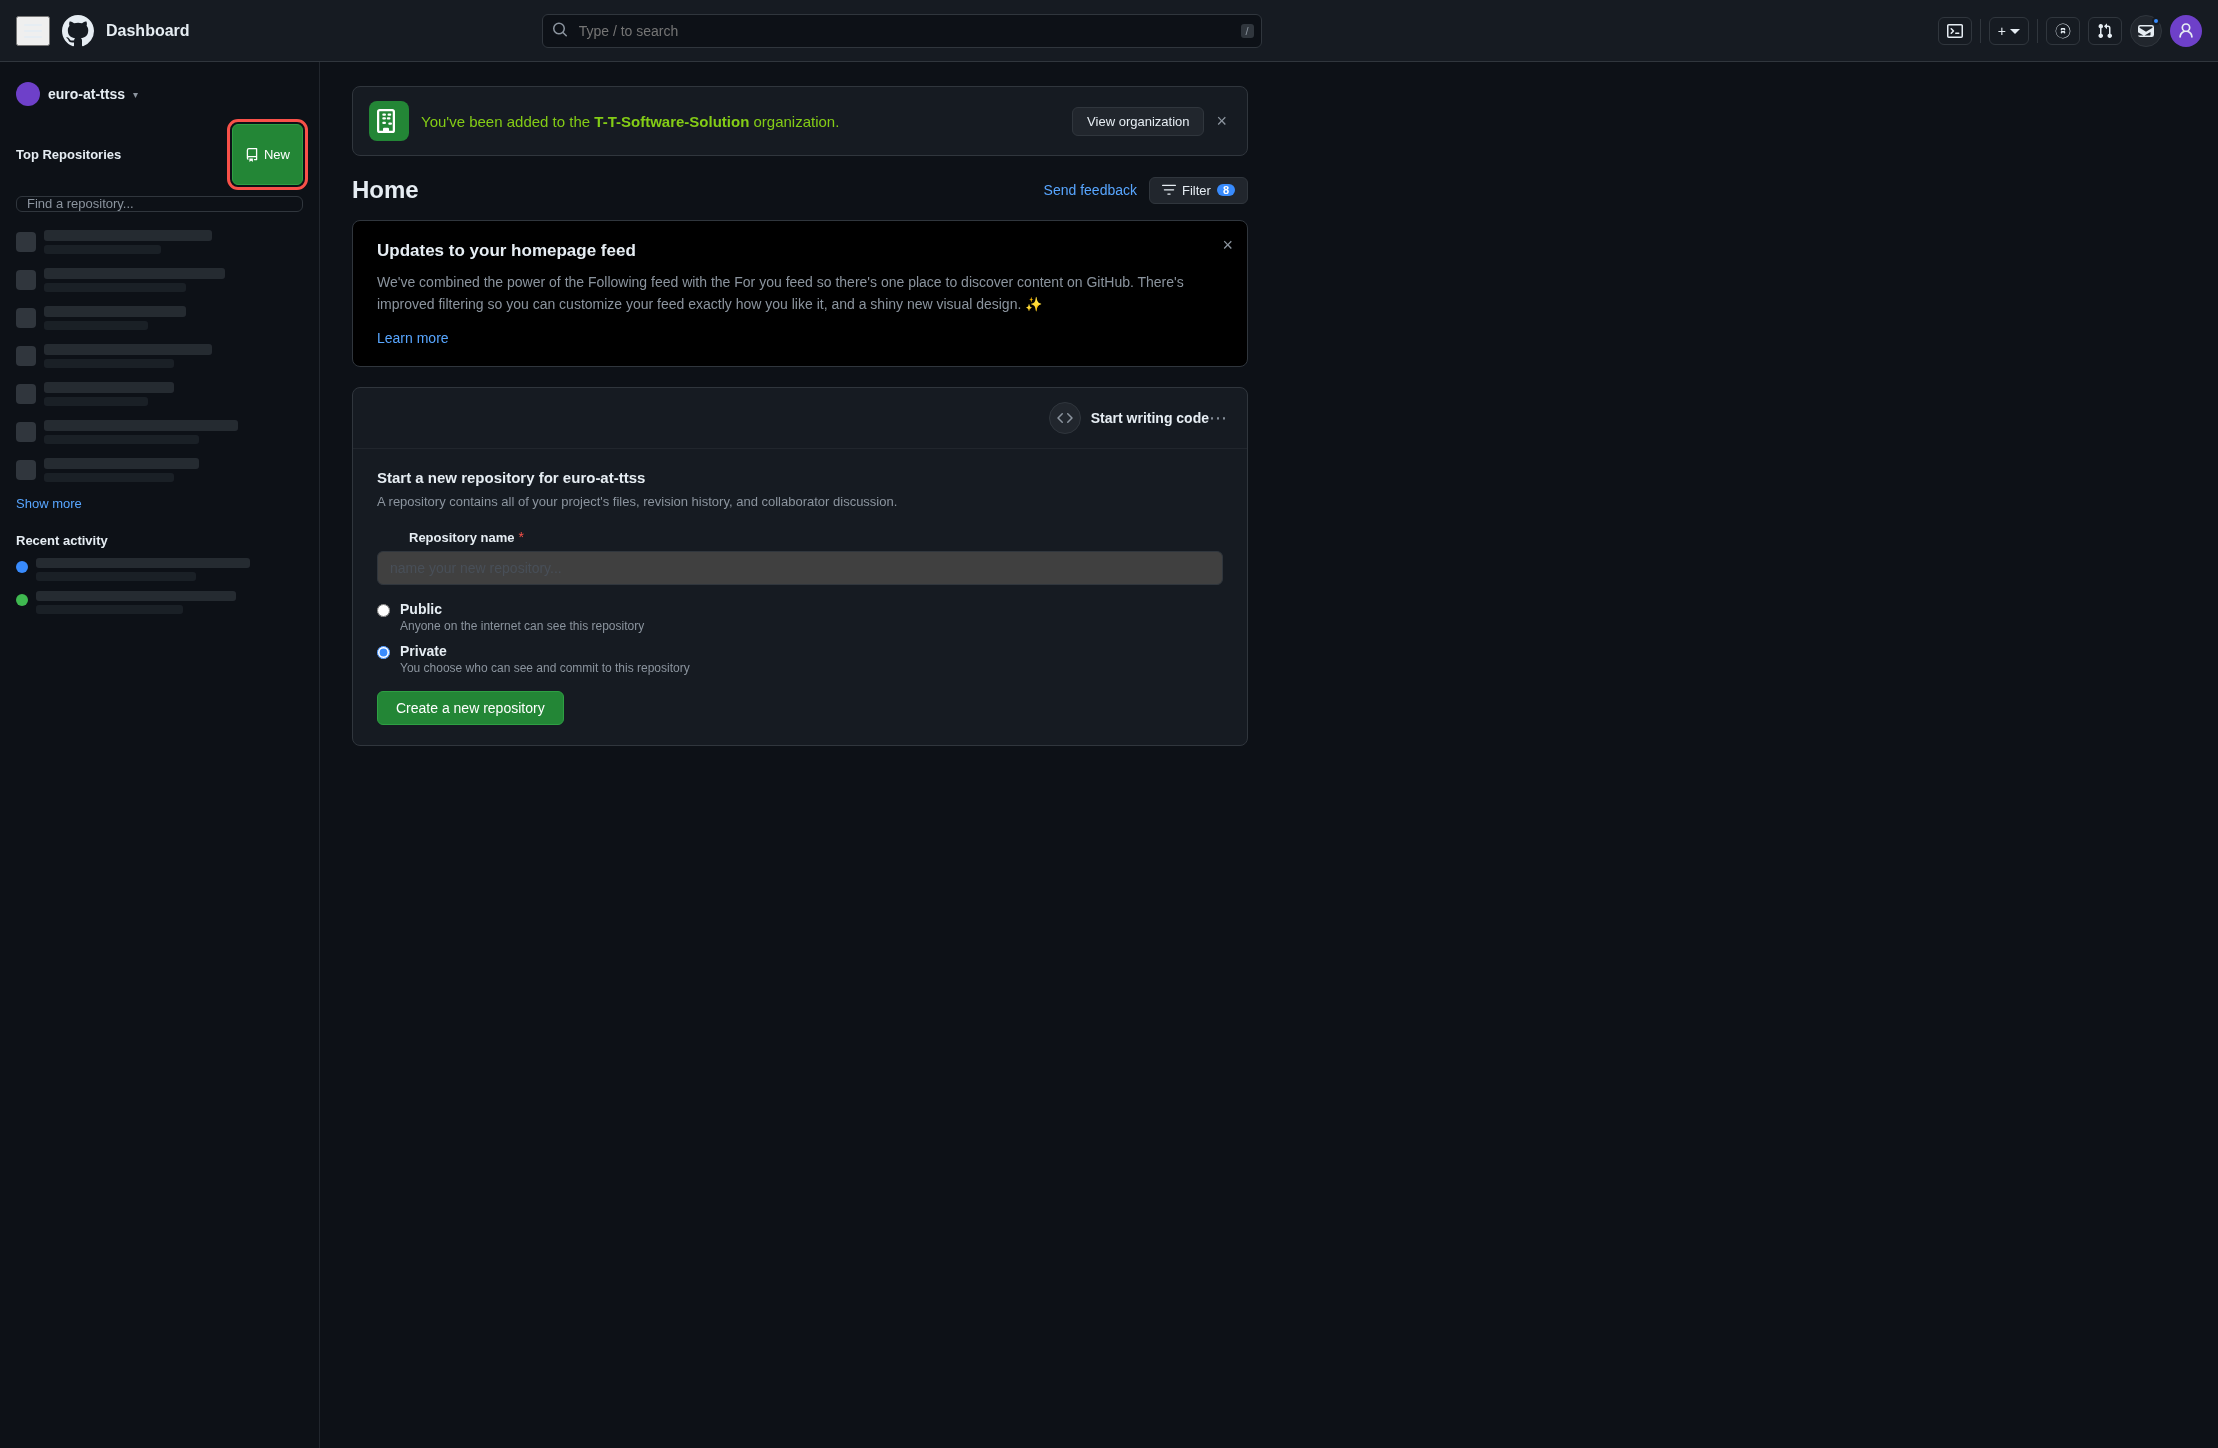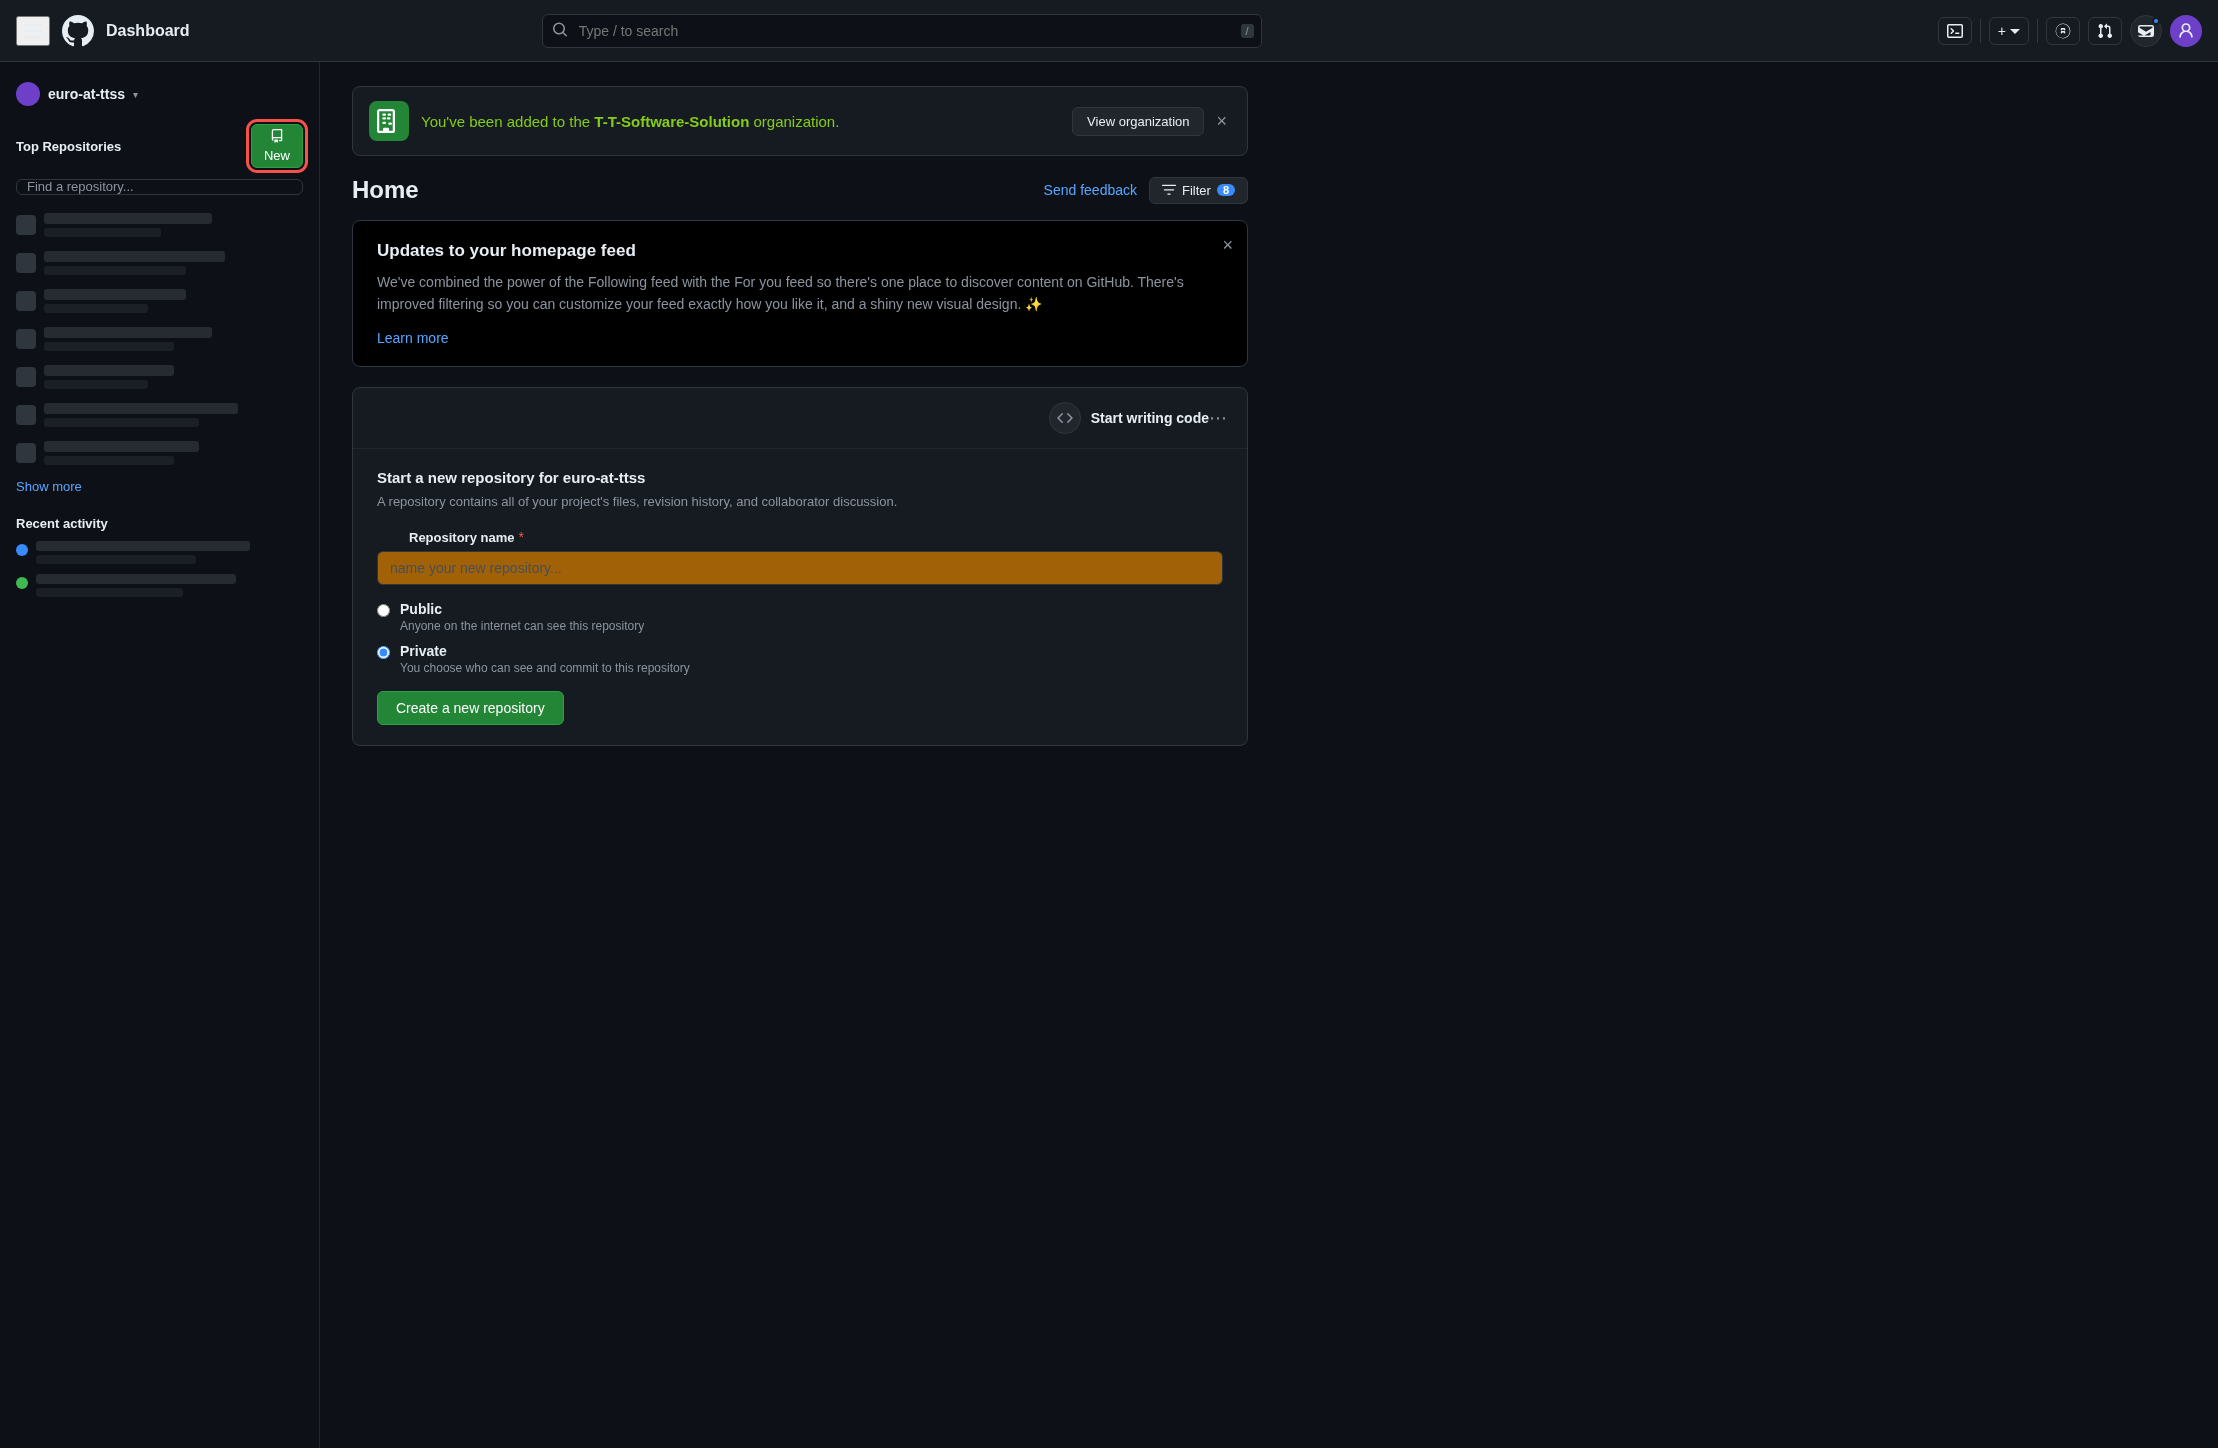--- a/index.html
+++ b/index.html
@@ -191,29 +191,28 @@
       font-size: 13px;
       font-weight: 600;
       color: #e6edf3;
     }
     .new-btn {
       background: #238636;
       border: 1px solid #2ea043;
       border-radius: 6px;
       color: #ffffff;
       cursor: pointer;
-      padding: 4px 12px;
+      padding: 22px 12px;
       font-size: 13px;
       font-weight: 500;
       display: flex;
       align-items: center;
       gap: 5px;
       outline: 3px solid #f85149;
       outline-offset: 2px;
-      flex-direction: column;
     }
     .sidebar-search {
       margin: 0 16px 12px;
     }
     .sidebar-search input {
       width: 100%;
       background: #0d1117;
       border: 1px solid #30363d;
       border-radius: 6px;
       color: #e6edf3;
@@ -501,21 +500,21 @@
     }
     .form-label {
       font-size: 13px;
       font-weight: 600;
       color: #e6edf3;
       margin-bottom: 6px;
       display: block;
     }
     .form-input {
       width: 100%;
-      background: #a16207;
+      background: #404040;
       border: 1px solid #30363d;
       border-radius: 6px;
       color: #e6edf3;
       padding: 8px 12px;
       font-size: 14px;
       outline: none;
       margin-bottom: 16px;
     }
     .form-input::placeholder { color: #484f58; }
     .radio-group { margin-bottom: 16px; }

